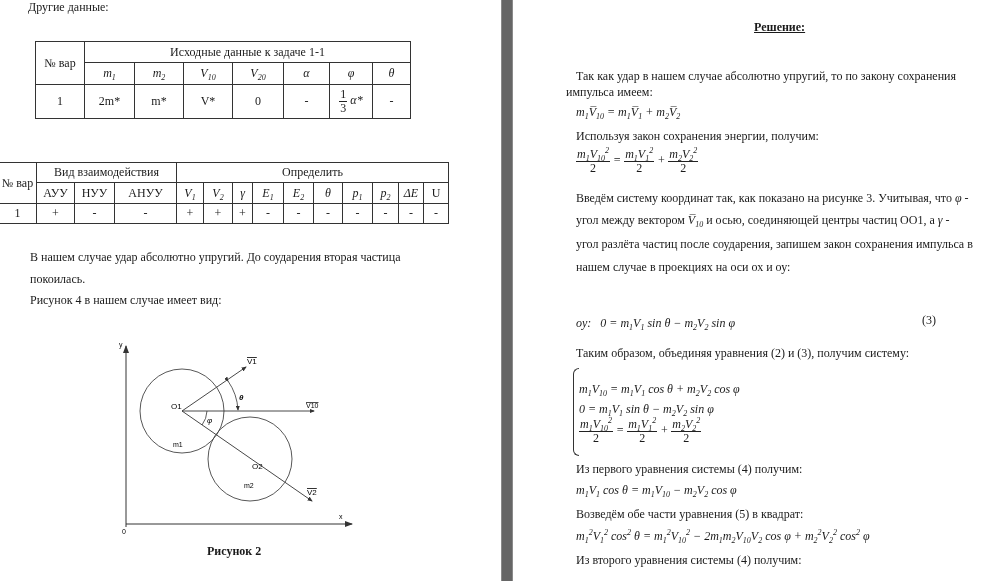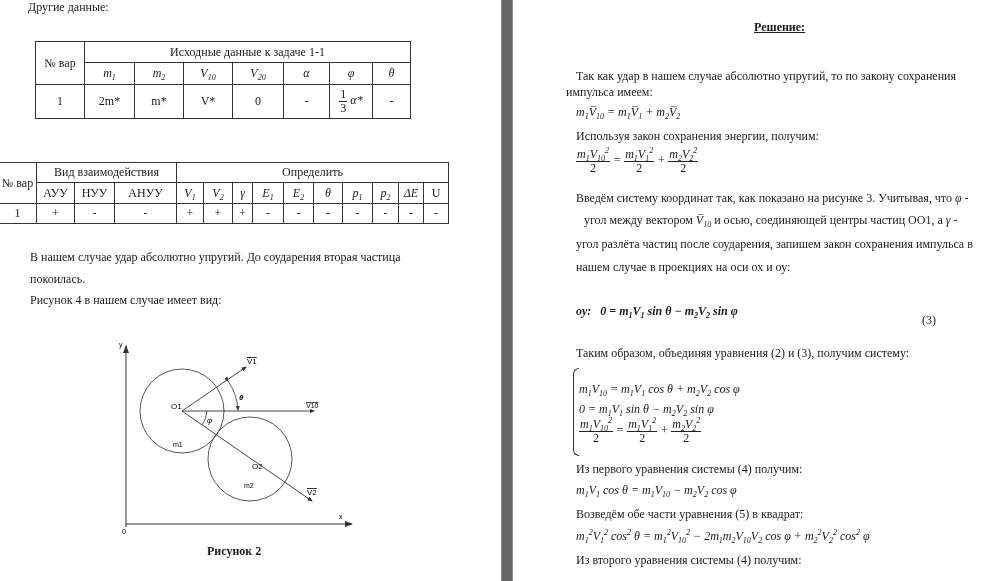--- a/index.html
+++ b/index.html
@@ -160,25 +160,25 @@
 
   <div class="abs txt" style="left:63px;top:129px;">Используя закон сохранения энергии, получим:</div>
   <div class="abs eq" style="left:63px;top:148px;">
     <span class="frac"><span class="n">m<sub>1</sub>V<sub>10</sub><sup>2</sup></span><span class="d">2</span></span> =
     <span class="frac"><span class="n">m<sub>1</sub>V<sub>1</sub><sup>2</sup></span><span class="d">2</span></span> +
     <span class="frac"><span class="n">m<sub>2</sub>V<sub>2</sub><sup>2</sup></span><span class="d">2</span></span>
   </div>
   <div class="eqnum" style="top:161px;">(2)</div>
 
   <div class="abs txt" style="left:63px;top:191px;"><span>Введём систему координат так, как показано на рисунке 3. Учитывая, что</span> <i class="m">φ -</i></div>
-  <div class="abs txt" style="left:63px;top:213px;margin-left:8px;"><span>угол между вектором</span> <i class="m">V̅<sub>10</sub></i> <span>и осью, соединяющей центры частиц ОО1, а</span> <i class="m">γ -</i></div>
+  <div class="abs txt" style="left:63px;top:213px;"><span>угол между вектором</span> <i class="m">V̅<sub>10</sub></i> <span>и осью, соединяющей центры частиц ОО1, а</span> <i class="m">γ -</i></div>
   <div class="abs txt" style="left:63px;top:237px;">угол разлёта частиц после соударения, запишем закон сохранения импульса в</div>
   <div class="abs txt" style="left:63px;top:260px;">нашем случае в проекциях на оси ох и оу:</div>
 
-  <div class="abs eq" style="left:63px;top:304px;font-weight:bold;"><span>oy:</span>&nbsp;&nbsp; 0 = m<sub>1</sub>V<sub>1</sub> sin θ − m<sub>2</sub>V<sub>2</sub> sin φ</div>
+  <div class="abs eq" style="left:63px;top:316px;"><span>oy:</span>&nbsp;&nbsp; 0 = m<sub>1</sub>V<sub>1</sub> sin θ − m<sub>2</sub>V<sub>2</sub> sin φ</div>
   <div class="abs" style="left:409px;top:313px;font-size:12px;">(3)</div>
 
   <div class="abs txt" style="left:63px;top:346px;">Таким образом, объединяя уравнения (2) и (3), получим систему:</div>
 
   <div class="brace" style="left:60px;top:368px;width:5px;height:86px;"></div>
   <div class="abs eq" style="left:66px;top:382px;">m<sub>1</sub>V<sub>10</sub> = m<sub>1</sub>V<sub>1</sub> cos θ + m<sub>2</sub>V<sub>2</sub> cos φ</div>
   <div class="abs eq" style="left:66px;top:402px;">0 = m<sub>1</sub>V<sub>1</sub> sin θ − m<sub>2</sub>V<sub>2</sub> sin φ</div>
   <div class="abs eq" style="left:66px;top:418px;">
     <span class="frac"><span class="n">m<sub>1</sub>V<sub>10</sub><sup>2</sup></span><span class="d">2</span></span> =
     <span class="frac"><span class="n">m<sub>1</sub>V<sub>1</sub><sup>2</sup></span><span class="d">2</span></span> +

